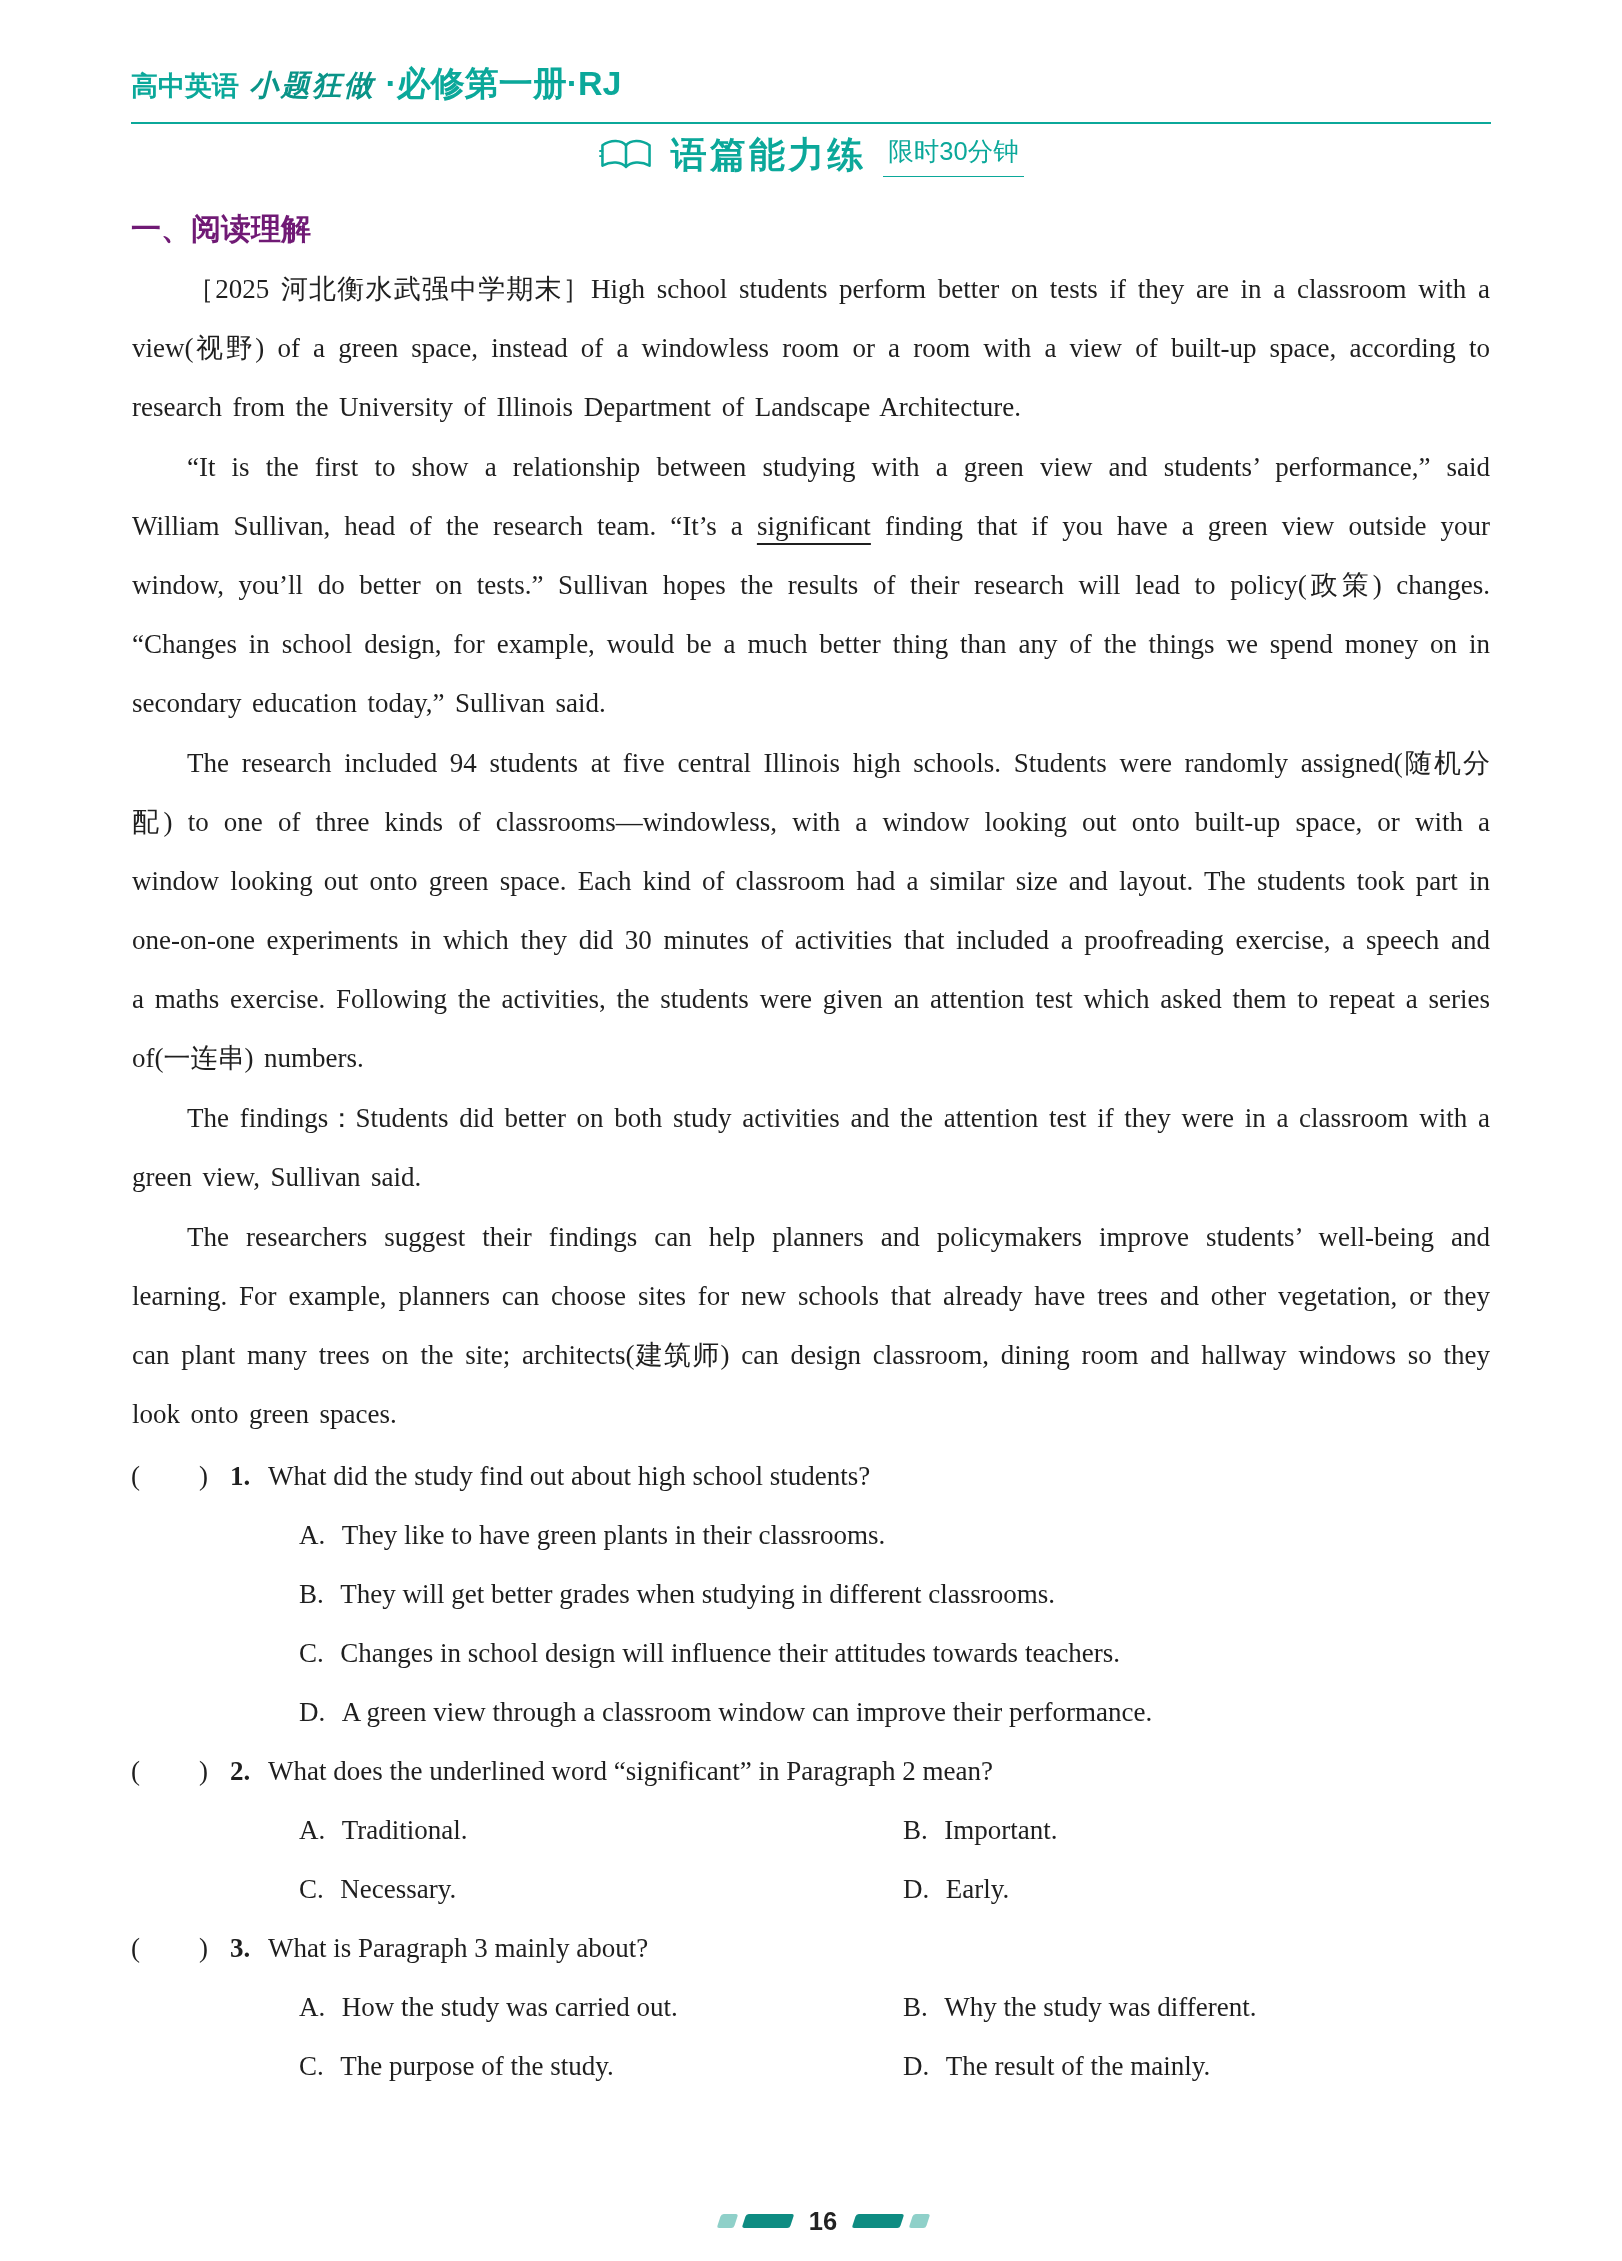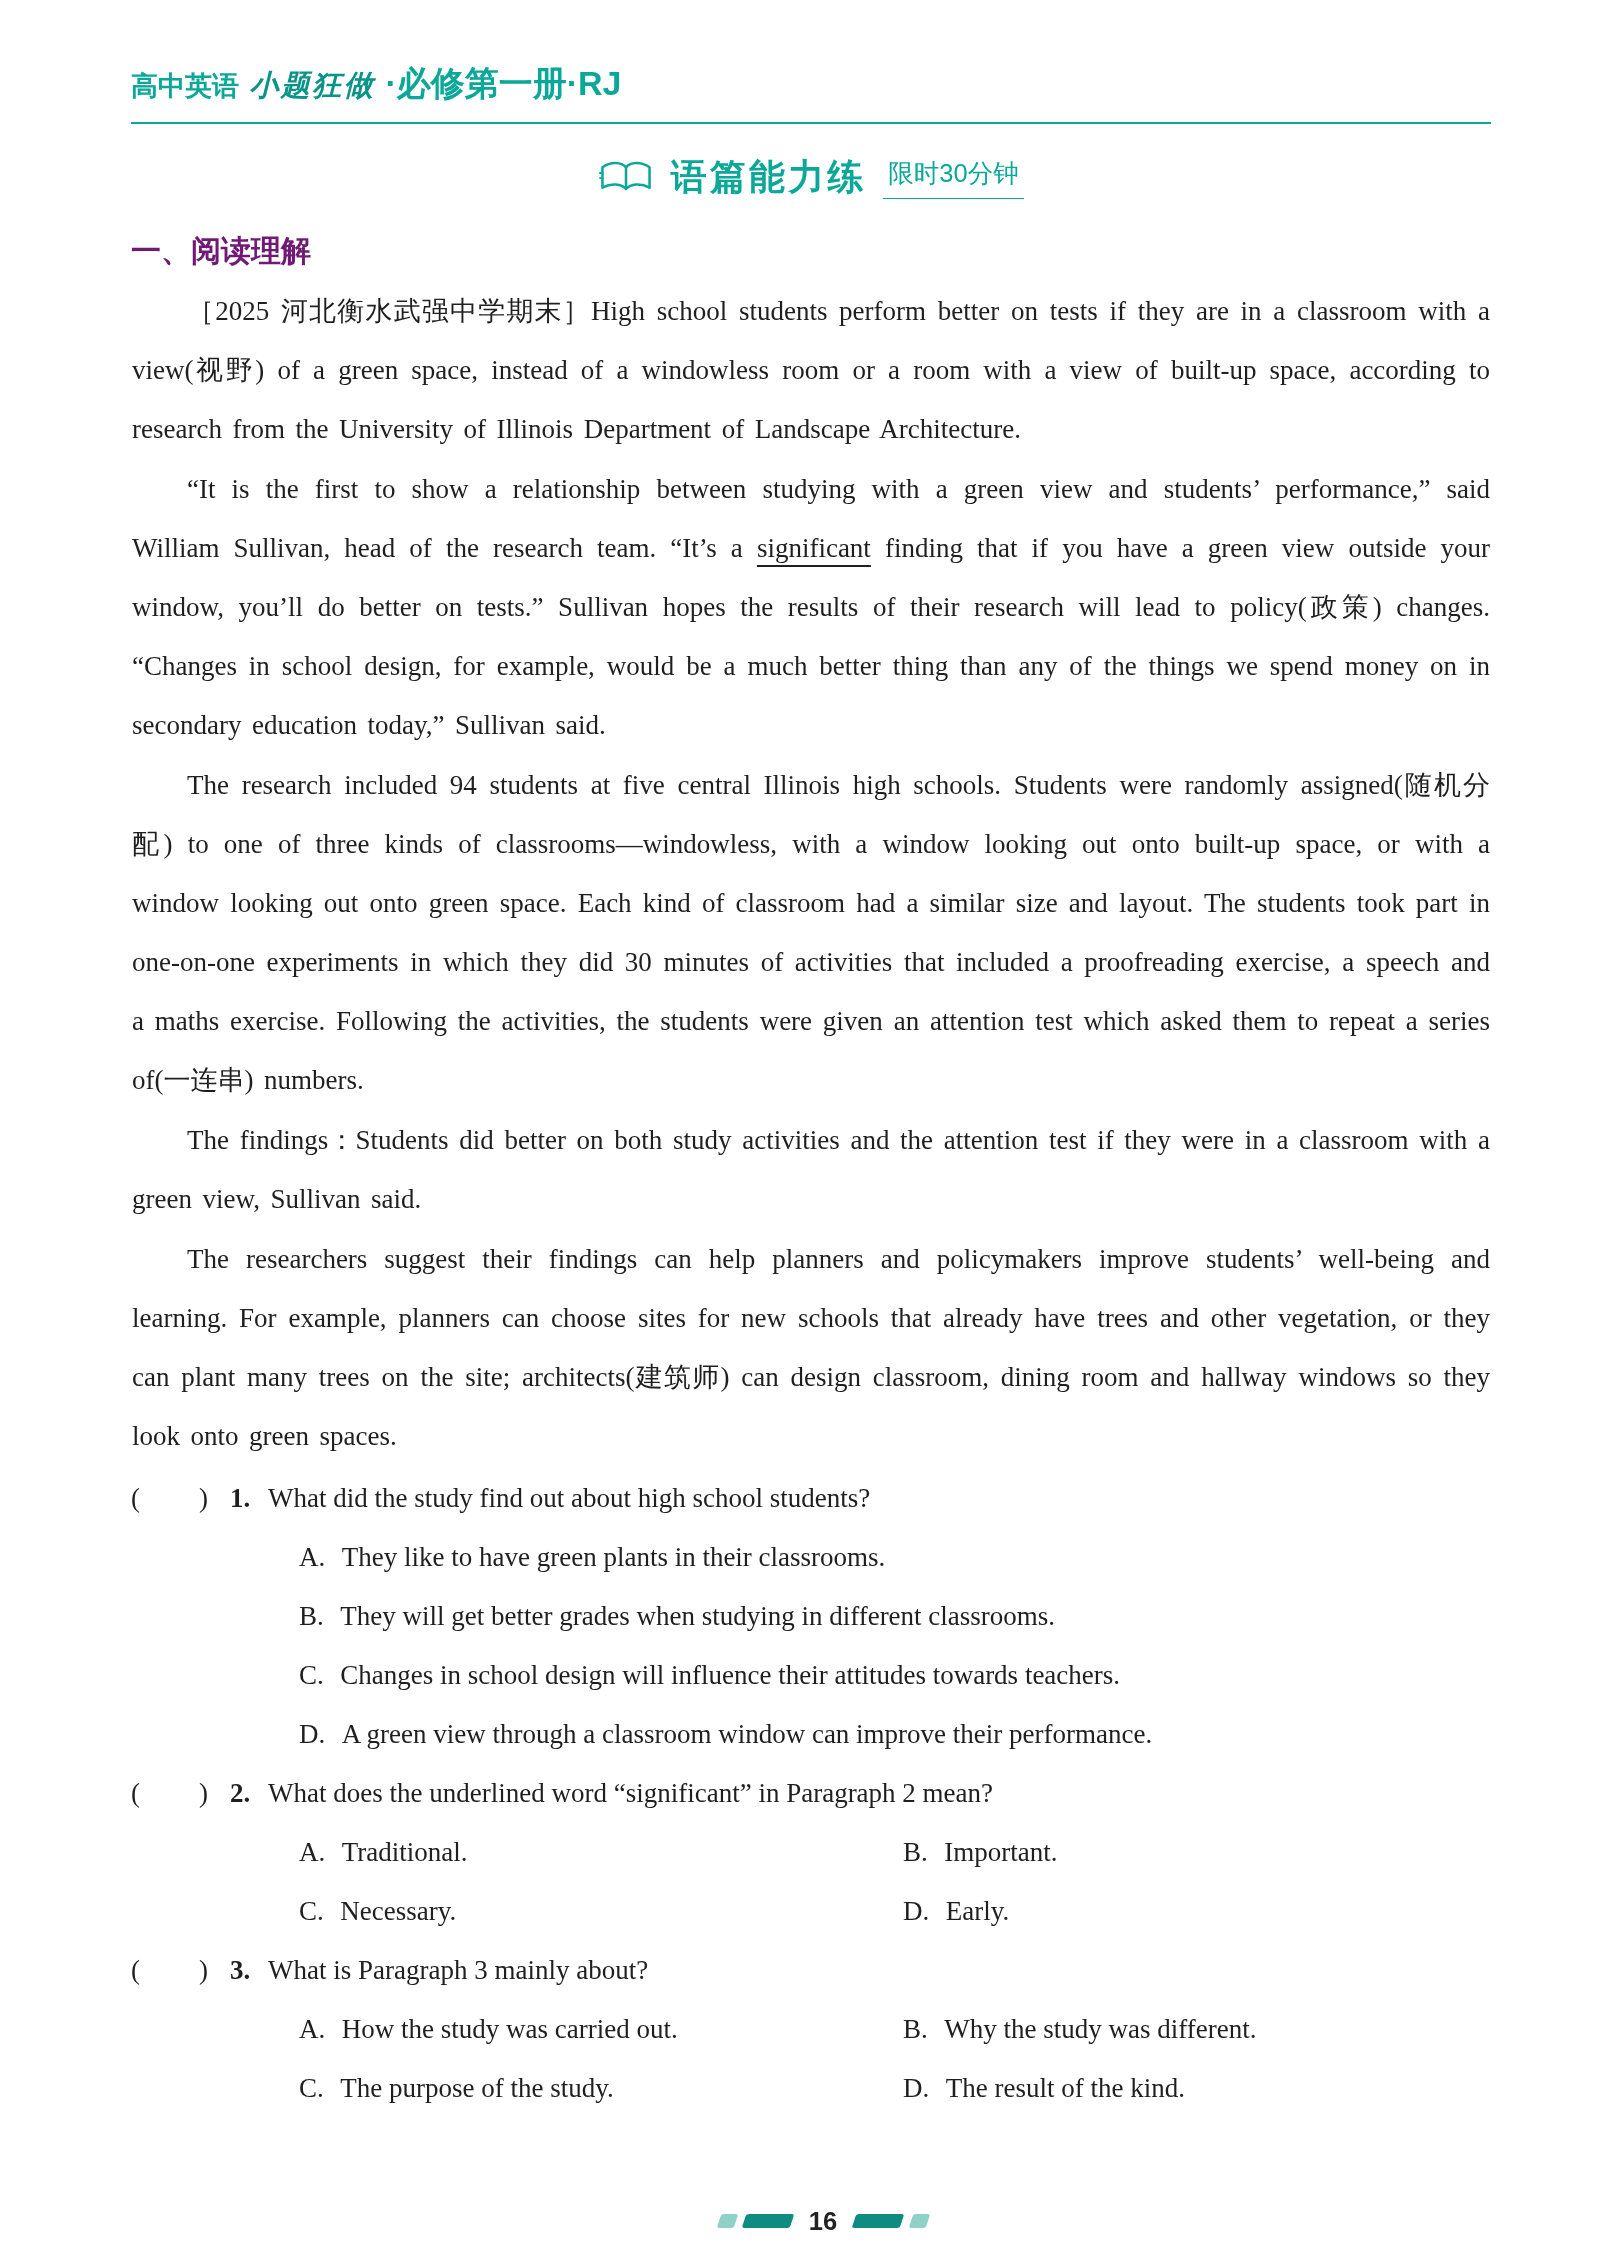--- a/index.html
+++ b/index.html
@@ -28,21 +28,21 @@
   .header .course { font-size: 27px; font-weight: bold; }
   .header .logo {
     font-size: 29px; font-weight: bold; font-style: italic;
     letter-spacing: 2.5px; color: #0a9488;
   }
   .header .edition { font-size: 34px; font-weight: bold; }
 
   
   .banner {
     display: flex; justify-content: center; align-items: center;
-    gap: 16.5px; margin-top: 29px;
+    gap: 16.5px; margin-top: 7px;
   }
   .banner .book-icon { width: 56px; height: 37px; flex: 0 0 auto; }
   .banner .title {
     font-size: 36px; font-weight: bold; color: #0ba89a;
     font-family: "Liberation Sans", "DejaVu Sans", sans-serif;
     letter-spacing: 3.2px;
   }
   .banner .time {
     font-size: 25.5px; color: #0ba89a;
     font-family: "Liberation Sans", "DejaVu Sans", sans-serif;
@@ -164,21 +164,21 @@
         <span class="blank"><span>(</span><span class="blank-gap"></span><span>)</span></span>
         <span class="q-num">3.</span>
         <span class="q-stem">What is Paragraph 3 mainly about?</span>
       </div>
       <div class="opt-row">
         <div class="opt col-a"><span class="opt-label">A.</span><span class="opt-text">How the study was carried out.</span></div>
         <div class="opt"><span class="opt-label">B.</span><span class="opt-text">Why the study was different.</span></div>
       </div>
       <div class="opt-row">
         <div class="opt col-a"><span class="opt-label">C.</span><span class="opt-text">The purpose of the study.</span></div>
-        <div class="opt"><span class="opt-label">D.</span><span class="opt-text">The result of the kind.</span></div>
+        <div class="opt"><span class="opt-label">D.</span><span class="opt-text">The result of the mainly.</span></div>
       </div>
     </div>
 
   </div>
 </div>
 
 <div class="footer">
   <span class="bar bar-light"></span>
   <span class="bar bar-dark"></span>
   <span class="page-num">16</span>

